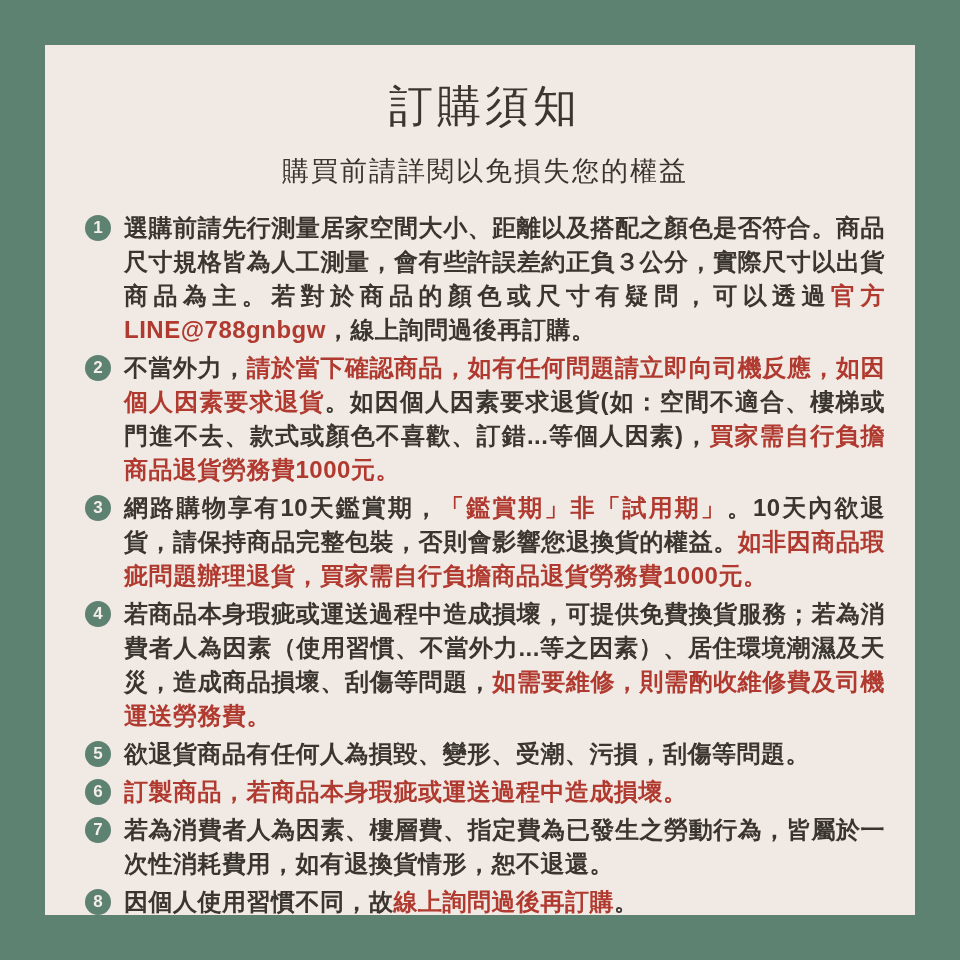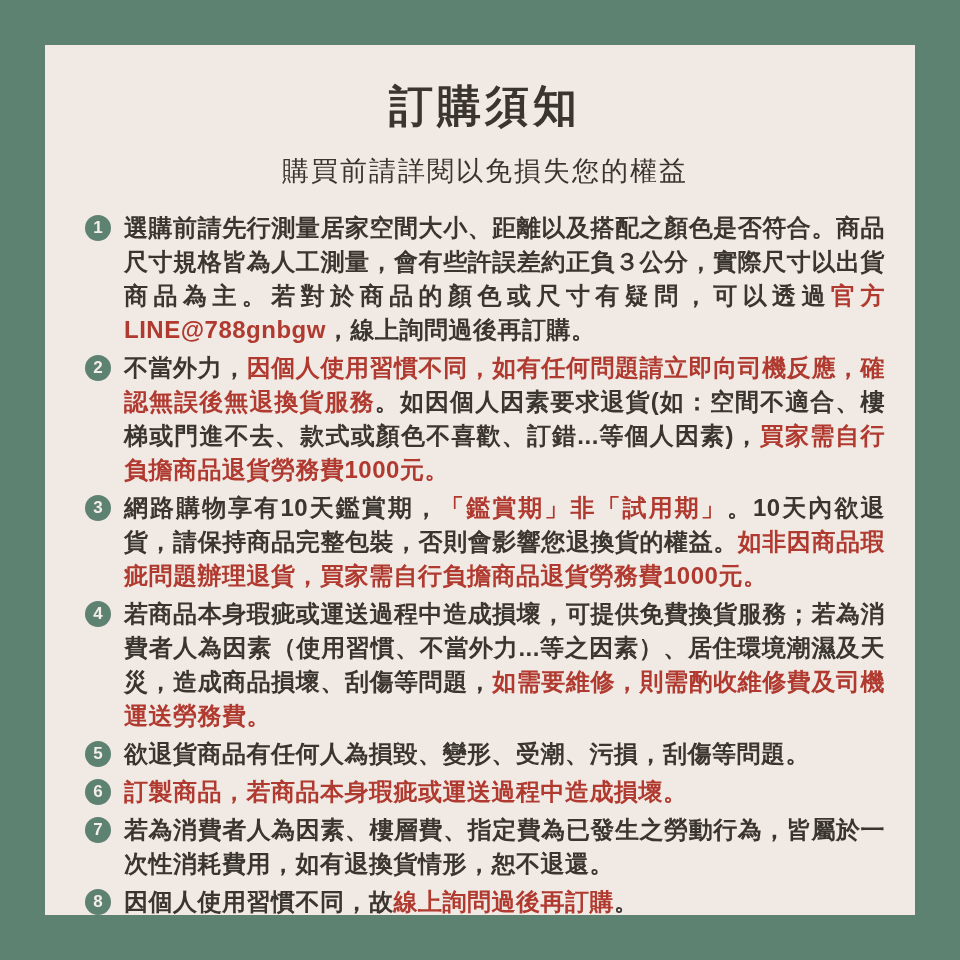--- a/index.html
+++ b/index.html
@@ -18,21 +18,21 @@
   }
   .panel{
     position:absolute;
     left:45px; top:45px; right:45px; bottom:45px;
     background: var(--panel-cream);
     padding: 32px 30px 0 40px;
   }
   .title{
     text-align:center;
     font-size:44px;
-    font-weight:bold;
+    font-weight:normal;
     letter-spacing:4px;
     color: var(--ink);
   }
   .subtitle{
     text-align:center;
     font-size:27px;
     font-weight:normal;
     letter-spacing:2px;
     margin-top:17px;
     color: var(--ink);
@@ -77,21 +77,21 @@
 <div class="panel">
   <h1 class="title">訂購須知</h1>
   <h2 class="subtitle">購買前請詳閱以免損失您的權益</h2>
   <div class="notice-list">
       <div class="item">
         <span class="num">1</span>
         <p class="txt"><span class="seg-black">選購前請先行測量居家空間大小、距離以及搭配之顏色是否符合。商品尺寸規格皆為人工測量，會有些許誤差約正負３公分，實際尺寸以出貨商品為主。若對於商品的顏色或尺寸有疑問，可以透過</span><span class="seg-red">官方LINE@788gnbgw</span><span class="seg-black">，線上詢問過後再訂購。</span></p>
       </div>
       <div class="item">
         <span class="num">2</span>
-        <p class="txt"><span class="seg-black">不當外力，</span><span class="seg-red">因個人使用習慣不同，如有任何問題請立即向司機反應，確認無誤後無退換貨服務</span><span class="seg-black">。如因個人因素要求退貨(如：空間不適合、樓梯或門進不去、款式或顏色不喜歡、訂錯...等個人因素)，</span><span class="seg-red">買家需自行負擔商品退貨勞務費1000元。</span></p>
+        <p class="txt"><span class="seg-black">不當外力，</span><span class="seg-red">請於當下確認商品，如有任何問題請立即向司機反應，如因個人因素要求退貨</span><span class="seg-black">。如因個人因素要求退貨(如：空間不適合、樓梯或門進不去、款式或顏色不喜歡、訂錯...等個人因素)，</span><span class="seg-red">買家需自行負擔商品退貨勞務費1000元。</span></p>
       </div>
       <div class="item">
         <span class="num">3</span>
         <p class="txt"><span class="seg-black">網路購物享有10天鑑賞期，</span><span class="seg-red">「鑑賞期」非「試用期」</span><span class="seg-black">。10天內欲退貨，請保持商品完整包裝，否則會影響您退換貨的權益。</span><span class="seg-red">如非因商品瑕疵問題辦理退貨，買家需自行負擔商品退貨勞務費1000元。</span></p>
       </div>
       <div class="item">
         <span class="num">4</span>
         <p class="txt"><span class="seg-black">若商品本身瑕疵或運送過程中造成損壞，可提供免費換貨服務；若為消費者人為因素（使用習慣、不當外力...等之因素）、居住環境潮濕及天災，造成商品損壞、刮傷等問題，</span><span class="seg-red">如需要維修，則需酌收維修費及司機運送勞務費。</span></p>
       </div>
       <div class="item">

